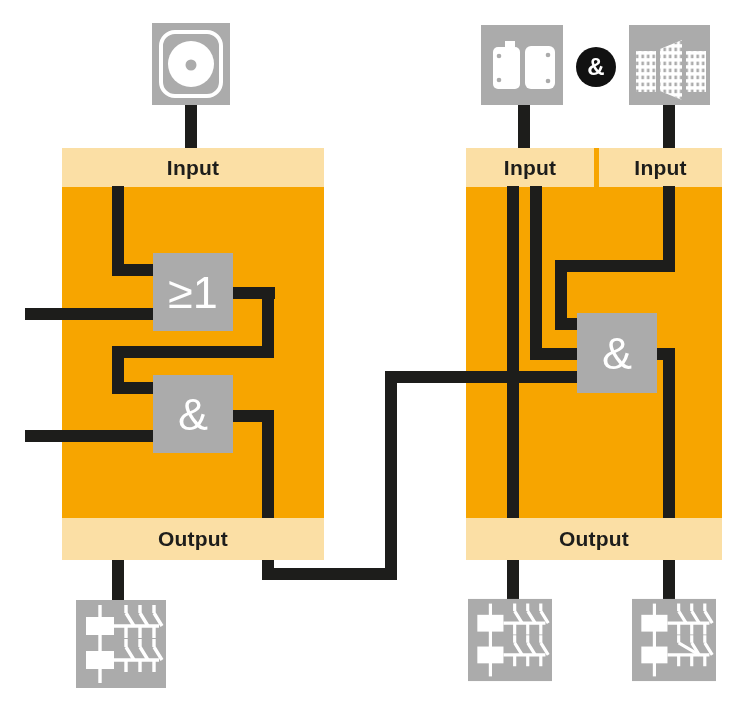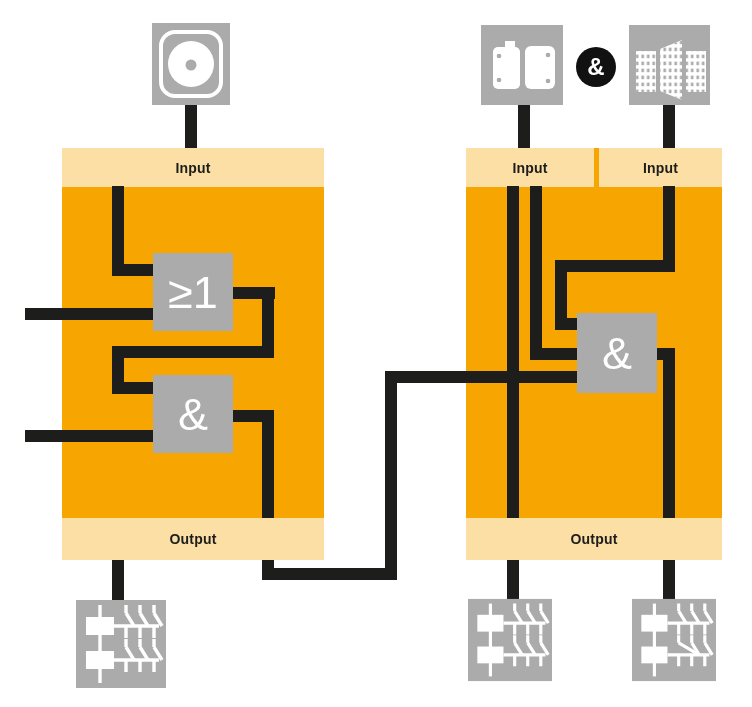--- a/index.html
+++ b/index.html
@@ -10,21 +10,21 @@
   }
   html,body{margin:0;padding:0;background:#fff;}
   .canvas{
     position:relative;width:752px;height:707px;background:#ffffff;overflow:hidden;
     font-family:"Liberation Sans", sans-serif;
   }
   .block{position:absolute;background:var(--orange);}
   .strip{position:absolute;background:var(--cream);}
   .strip-label{
     position:absolute;display:flex;align-items:center;justify-content:center;
-    font-weight:700;font-size:14px;color:var(--wire);letter-spacing:0.2px;
+    font-weight:700;font-size:21px;color:var(--wire);letter-spacing:0.2px;
   }
   .wire{position:absolute;background:var(--wire);}
   .gate{
     position:absolute;background:var(--gray);color:#fff;
     display:flex;align-items:center;justify-content:center;
     font-size:45px;line-height:1;font-weight:400;
   }
   .icon{position:absolute;}
   .badge{
     position:absolute;border-radius:50%;background:#111;color:#fff;

